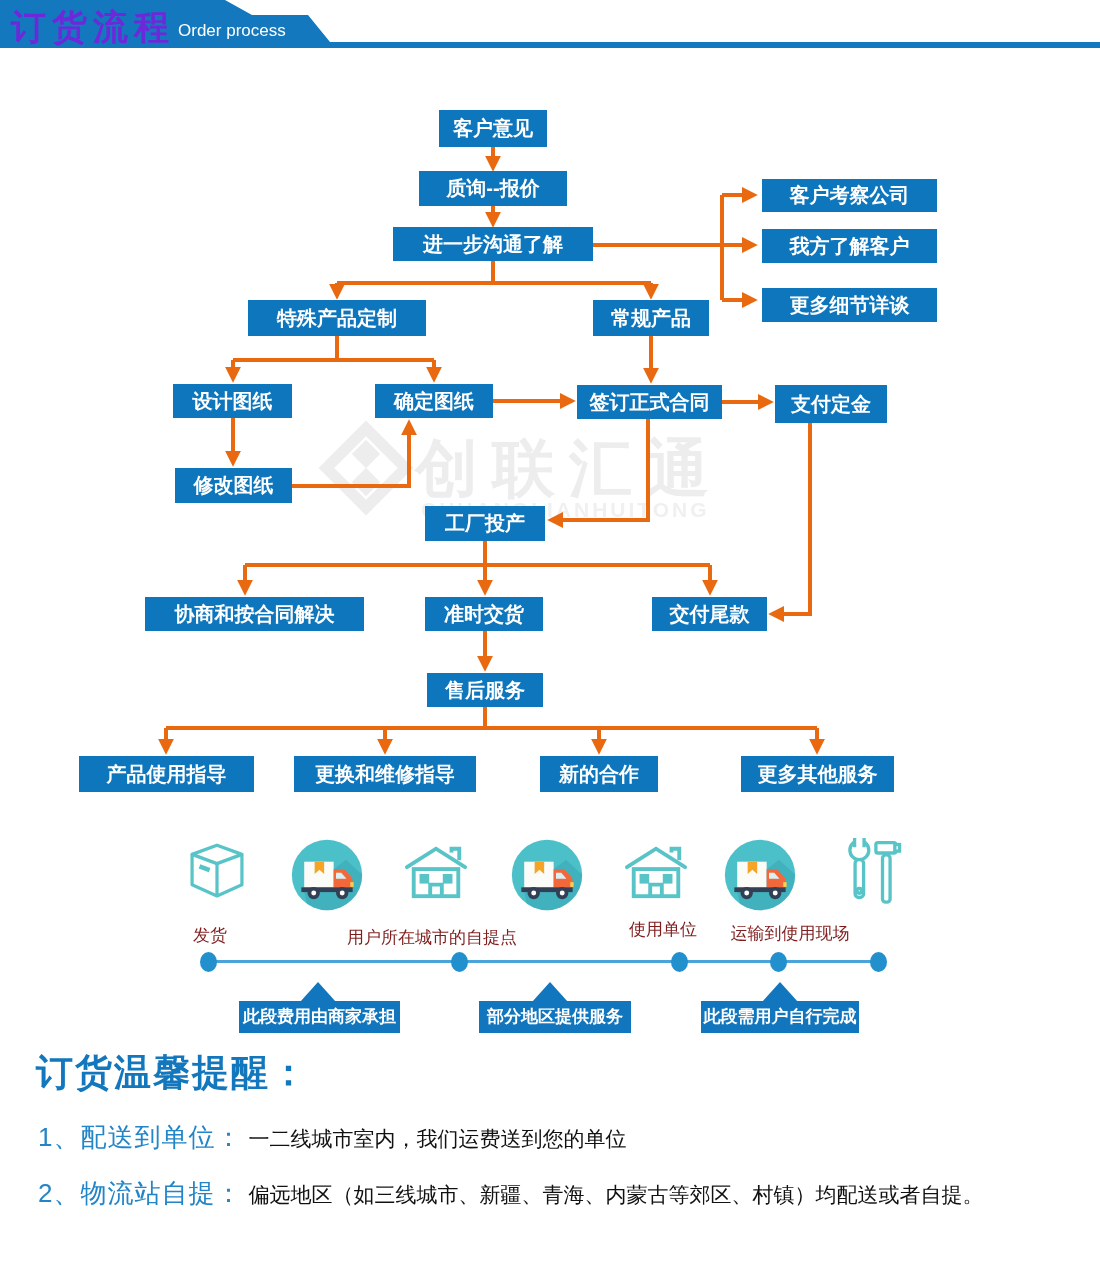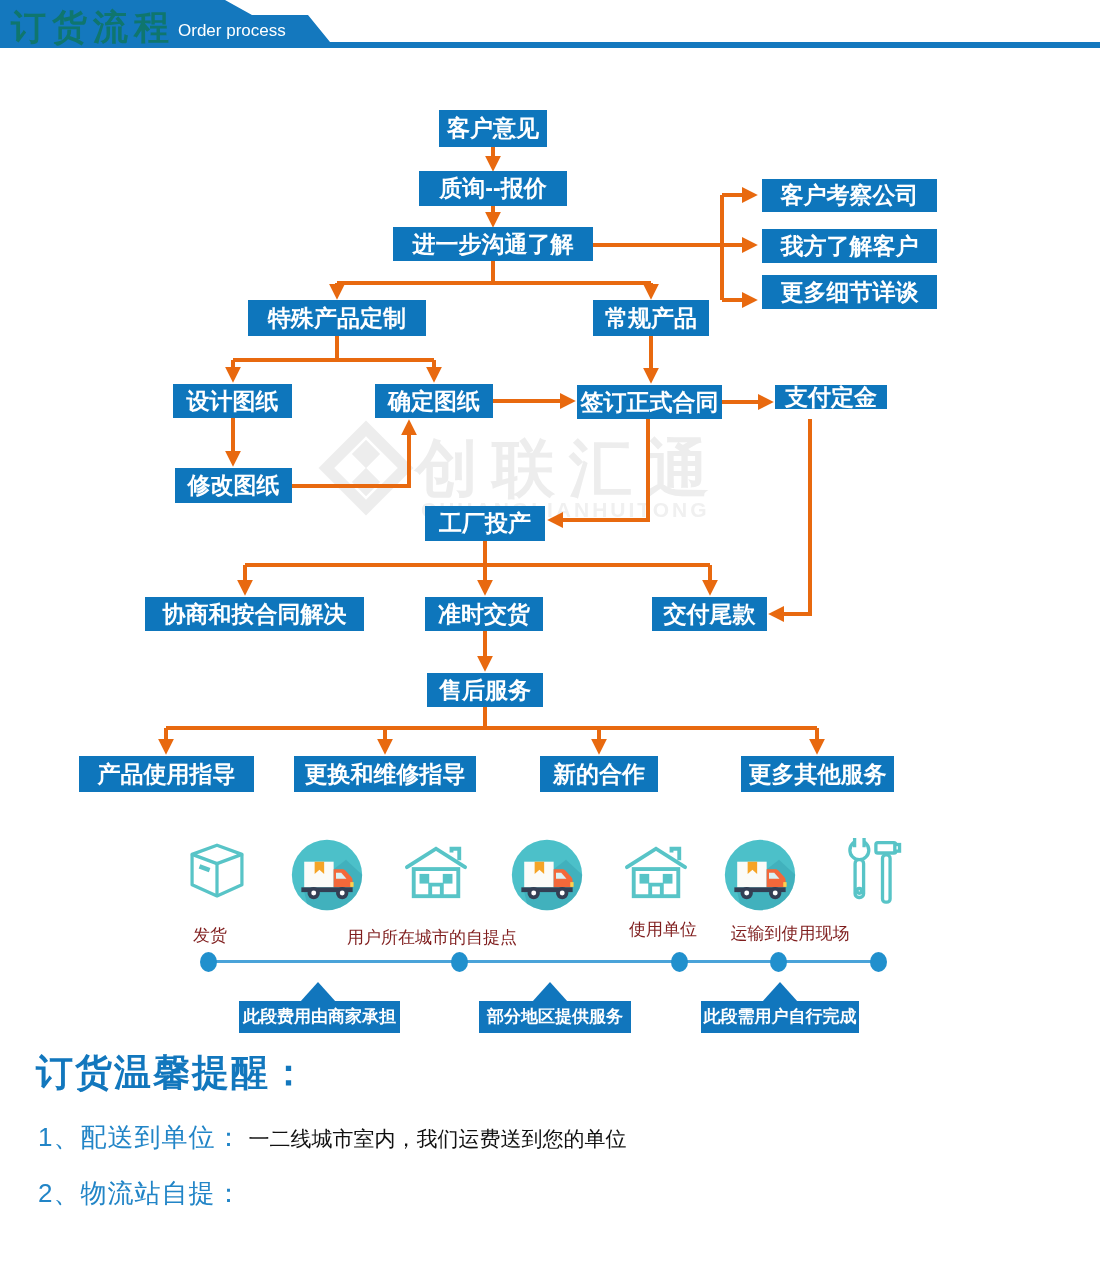--- a/index.html
+++ b/index.html
@@ -1,30 +1,30 @@
 <!DOCTYPE html>
 <html><head>
 <meta charset="utf-8">
 <style>
   html,body{margin:0;padding:0;background:#fff;}
   .page{position:relative;width:1100px;height:1271px;background:#fff;overflow:hidden;
         font-family:"Liberation Sans","DejaVu Sans",sans-serif;}
   
   .hdr{position:absolute;left:0;top:0;width:1100px;height:48px;background:#1478be;
        clip-path:polygon(0 0,225px 0,252px 15px,308px 15px,330px 42px,1100px 42px,1100px 48px,0 48px);}
-  .hdr-zh{position:absolute;left:11px;top:4px;font-size:35px;font-weight:700;color:#0f766e;letter-spacing:6px;}
+  .hdr-zh{position:absolute;left:11px;top:4px;font-size:35px;font-weight:700;color:#6d28d9;letter-spacing:6px;}
   .hdr-en{position:absolute;left:178px;top:21px;font-size:17px;color:#fff;text-align:right;}
   
   .wm{position:absolute;z-index:0;}
   .wm-zh{left:415px;top:426px;font-size:63px;font-weight:700;color:#ededed;letter-spacing:14px;}
   .wm-en{left:421px;top:498px;font-size:21px;font-weight:700;color:#f0f0f0;letter-spacing:3px;}
   .wm-logo{left:316px;top:418px;}
   
   .node{position:absolute;z-index:2;background:#0e76bc;color:#fff;display:flex;align-items:center;
-        justify-content:center;font-size:23px;font-weight:700;white-space:nowrap;}
+        justify-content:center;font-size:20px;font-weight:700;white-space:nowrap;}
   .connectors{position:absolute;left:0;top:0;z-index:1;pointer-events:none;}
   
   .ic{position:absolute;z-index:2;}
   .ic-label{position:absolute;z-index:2;font-size:17px;color:#7f1d1d;text-align:center;white-space:nowrap;}
   
   .tl-line{position:absolute;left:208px;top:960px;width:670px;height:3px;background:#4aa3d9;z-index:1;}
   .tl-dot{position:absolute;width:17px;height:20px;border-radius:50%;background:#2190cd;z-index:2;}
   .callout{position:absolute;z-index:2;background:#1176bd;color:#fff;font-size:17px;font-weight:700;
            height:32px;line-height:32px;text-align:center;white-space:nowrap;}
   .callout .tri{position:absolute;top:-19px;width:0;height:0;border-left:18px solid transparent;
@@ -124,27 +124,27 @@
       <path d="M599 728 V750" marker-end="url(#ah)"></path>
       <path d="M817 728 V750" marker-end="url(#ah)"></path>
     </g>
   </svg>
 
   <div class="node" style="left:439px;top:110px;width:108px;height:37px">客户意见</div>
   <div class="node" style="left:419px;top:171px;width:148px;height:35px">质询--报价</div>
   <div class="node" style="left:393px;top:227px;width:200px;height:34px">进一步沟通了解</div>
   <div class="node" style="left:762px;top:179px;width:175px;height:33px">客户考察公司</div>
   <div class="node" style="left:762px;top:229px;width:175px;height:34px">我方了解客户</div>
-  <div class="node" style="left:762px;top:275px;width:175px;height:34px">更多细节详谈</div>
+  <div class="node" style="left:762px;top:288px;width:175px;height:34px">更多细节详谈</div>
   <div class="node" style="left:248px;top:300px;width:178px;height:36px">特殊产品定制</div>
   <div class="node" style="left:593px;top:300px;width:116px;height:36px">常规产品</div>
   <div class="node" style="left:173px;top:384px;width:119px;height:34px">设计图纸</div>
   <div class="node" style="left:375px;top:384px;width:118px;height:34px">确定图纸</div>
   <div class="node" style="left:577px;top:385px;width:145px;height:34px">签订正式合同</div>
-  <div class="node" style="left:775px;top:385px;width:112px;height:24px">支付定金</div>
+  <div class="node" style="left:775px;top:385px;width:112px;height:38px">支付定金</div>
   <div class="node" style="left:175px;top:468px;width:117px;height:35px">修改图纸</div>
   <div class="node" style="left:425px;top:506px;width:120px;height:35px">工厂投产</div>
   <div class="node" style="left:145px;top:597px;width:219px;height:34px">协商和按合同解决</div>
   <div class="node" style="left:425px;top:597px;width:118px;height:34px">准时交货</div>
   <div class="node" style="left:652px;top:597px;width:115px;height:34px">交付尾款</div>
   <div class="node" style="left:427px;top:673px;width:116px;height:34px">售后服务</div>
   <div class="node" style="left:294px;top:756px;width:182px;height:36px">更换和维修指导</div>
   <div class="node" style="left:79px;top:756px;width:175px;height:36px">产品使用指导</div>
   <div class="node" style="left:540px;top:756px;width:118px;height:36px">新的合作</div>
   <div class="node" style="left:741px;top:756px;width:153px;height:36px">更多其他服务</div>
@@ -212,15 +212,16 @@
 
   <div class="rem-title">订货温馨提醒：</div>
   <div class="rem-item" style="left:38px;top:1120px">
     <span class="rem-no">1、</span>
     <span class="rem-head">配送到单位：</span>
     <span class="rem-desc" style="margin-left:6px">一二线城市室内，我们运费送到您的单位</span>
   </div>
   <div class="rem-item" style="left:38px;top:1176px">
     <span class="rem-no">2、</span>
     <span class="rem-head">物流站自提：</span>
+    <span class="rem-desc" style="margin-left:6px">偏远地区（如三线城市、新疆、青海、内蒙古等郊区、村镇）均配送或者自提。</span>
   </div>
 
 </div>
 
 </body></html>

